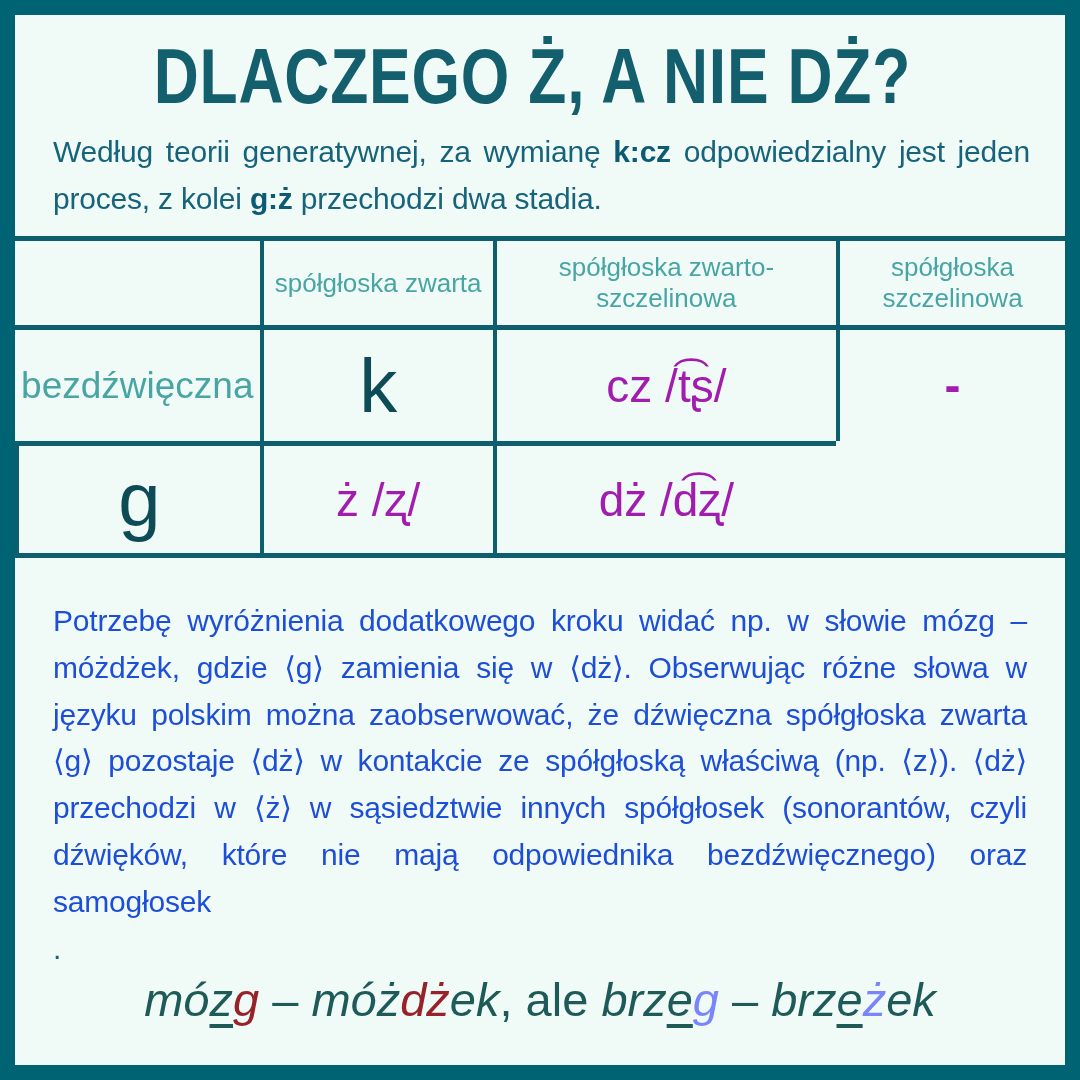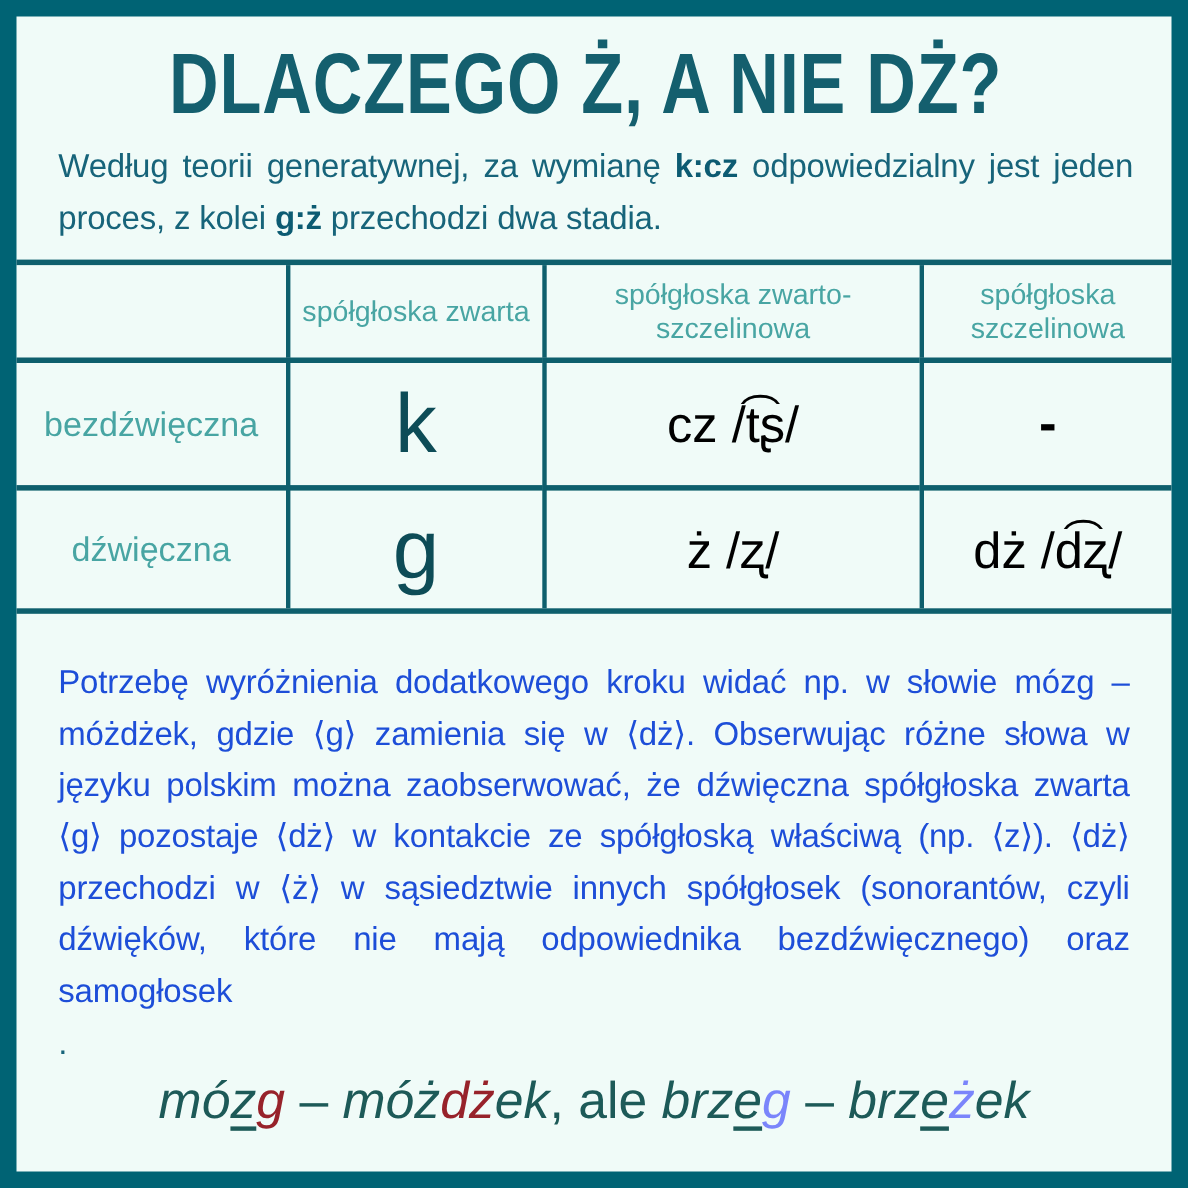--- a/index.html
+++ b/index.html
@@ -38,23 +38,23 @@
     border-bottom: 5px solid #0e5f6d;
     box-sizing: border-box;
   }
   .t-cell {
     display: flex; align-items: center; justify-content: center;
     text-align: center; box-sizing: border-box; overflow: hidden;
   }
   .c2, .c3, .c4 { border-left: 4px solid #0e5f6d; }
   .row2, .row3 { border-top: 5px solid #0e5f6d; }
   .t-head { color: #48a5a3; font-size: 26px; line-height: 1.18; padding: 2px 4px; }
-  .t-label { color: #48a5a3; font-size: 31px; }
+  .t-label { color: #48a5a3; font-size: 37px; }
   .t-big  { color: #0d4c57; font-size: 76px; font-weight: 400; }
-  .t-ipa  { color: #000000; font-size: 46px; }
+  .t-ipa  { color: #a21caf; font-size: 46px; }
   .t-dash { font-weight: bold; font-size: 48px; }
 
   .bodytext {
     margin: 40px 38px 0 38px;
     font-size: 30px; line-height: 1.56; letter-spacing: -0.2px;
     text-align: justify; color: #1d4ed8;
   }
   .dot-line {
     margin: 0 38px; font-size: 30px; line-height: 1.56; color: #17647a;
   }
@@ -86,21 +86,20 @@
       <div class="t-cell t-head c1 row1"></div>
       <div class="t-cell t-head c2 row1">spółgłoska zwarta</div>
       <div class="t-cell t-head c3 row1">spółgłoska zwarto-szczelinowa</div>
       <div class="t-cell t-head c4 row1">spółgłoska szczelinowa</div>
 
       <div class="t-cell t-label c1 row2">bezdźwięczna</div>
       <div class="t-cell t-big  c2 row2">k</div>
       <div class="t-cell t-ipa  c3 row2">cz /t͡ʂ/</div>
       <div class="t-cell t-ipa t-dash c4 row2">-</div>
 
-      <div class="t-cell t-label c1 row3">dźwięczna</div>
       <div class="t-cell t-big  c2 row3">g</div>
       <div class="t-cell t-ipa  c4 row3">ż /ʐ/</div>
       <div class="t-cell t-ipa  c3 row3">dż /d͡ʐ/</div>
     </div>
 
     <p class="bodytext">Potrzebę wyróżnienia dodatkowego kroku widać np. w słowie mózg – móżdżek, gdzie ⟨g⟩ zamienia się w ⟨dż⟩. Obserwując różne słowa w języku polskim można zaobserwować, że dźwięczna spółgłoska zwarta ⟨g⟩ pozostaje ⟨dż⟩ w kontakcie ze spółgłoską właściwą (np. ⟨z⟩). ⟨dż⟩ przechodzi w ⟨ż⟩ w sąsiedztwie innych spółgłosek (sonorantów, czyli dźwięków, które nie mają odpowiednika bezdźwięcznego) oraz samogłosek</p>
     <div class="dot-line">.</div>
 
     <div class="example"><span class="seg-italic" style="color: rgb(29, 90, 88);">mó</span><span class="seg-italic u" style="color: rgb(29, 90, 88);">z</span><span class="seg-italic" style="color: rgb(151, 34, 42);">g</span><span style="color: rgb(29, 90, 88);"> – </span><span class="seg-italic" style="color: rgb(29, 90, 88);">móż</span><span class="seg-italic" style="color: rgb(151, 34, 42);">dż</span><span class="seg-italic" style="color: rgb(29, 90, 88);">ek</span><span style="color: rgb(29, 90, 88);">, ale </span><span class="seg-italic" style="color: rgb(29, 90, 88);">brz</span><span class="seg-italic u" style="color: rgb(29, 90, 88);">e</span><span class="seg-italic" style="color: rgb(122, 133, 251);">g</span><span style="color: rgb(29, 90, 88);"> – </span><span class="seg-italic" style="color: rgb(29, 90, 88);">brz</span><span class="seg-italic u" style="color: rgb(29, 90, 88);">e</span><span class="seg-italic" style="color: rgb(122, 133, 251);">ż</span><span class="seg-italic" style="color: rgb(29, 90, 88);">ek</span></div>
 

